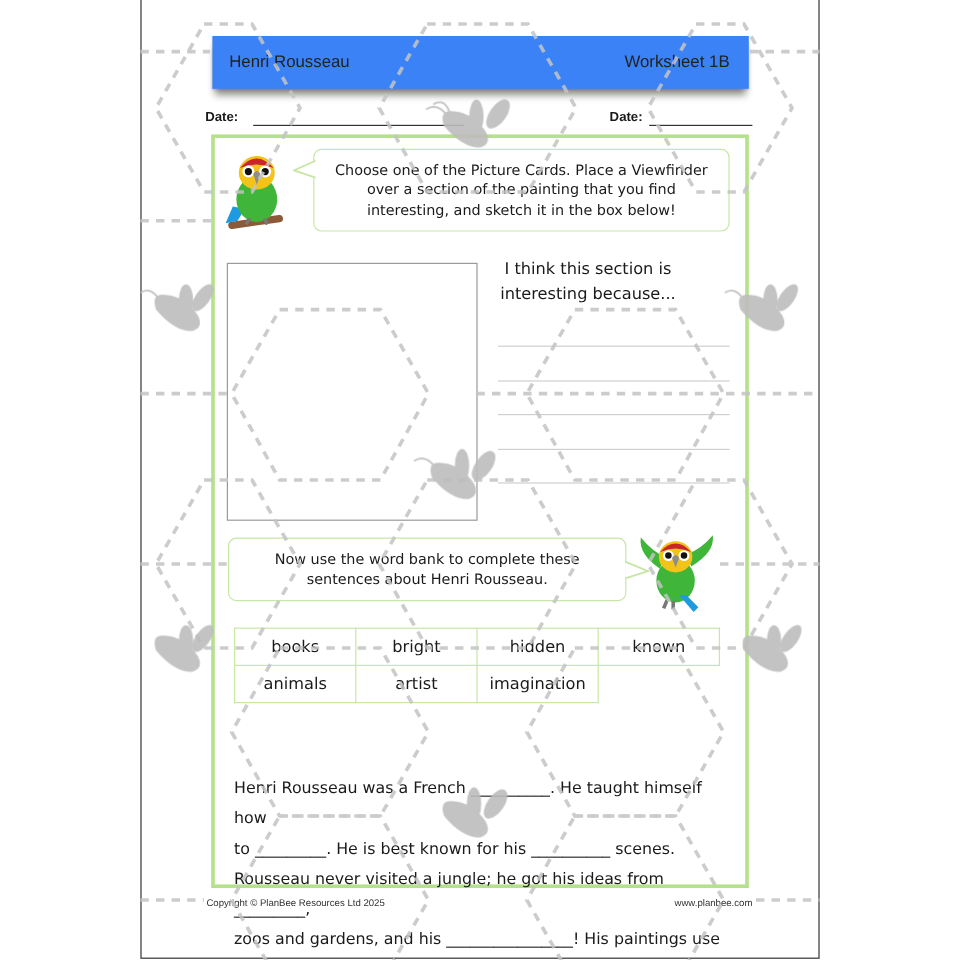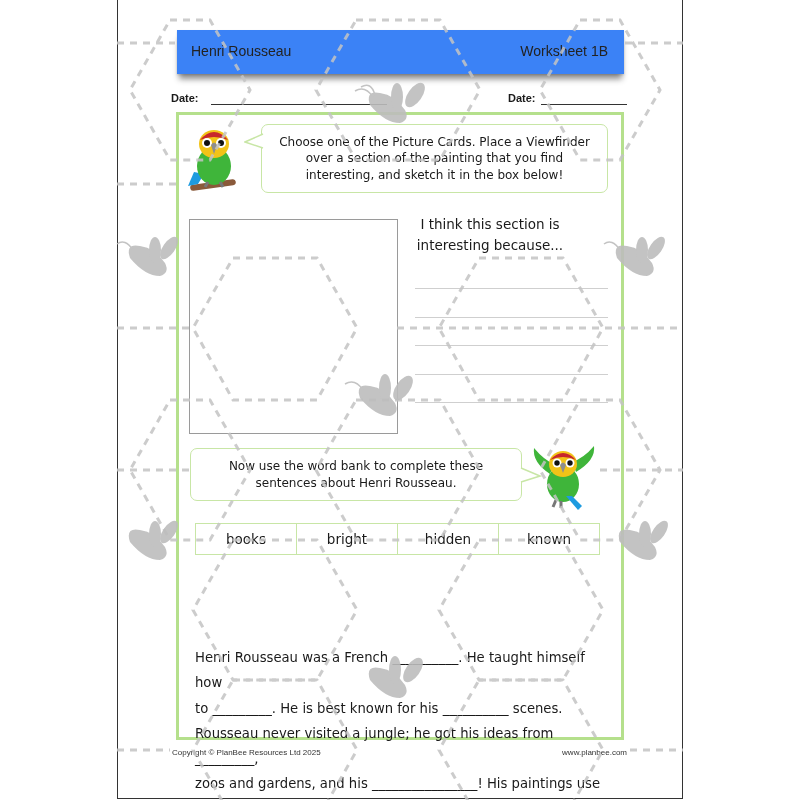--- a/index.html
+++ b/index.html
@@ -132,20 +132,26 @@
 </svg>
 
 <table class="word-bank">
   <tbody>
       <tr>
     <td>books</td>
     <td>bright</td>
     <td>hidden</td>
     <td>known</td>
   </tr>
+  <tr>
+    <td>animals</td>
+    <td>artist</td>
+    <td>imagination</td>
+    <td class="empty"></td>
+  </tr>
 </tbody>
   </table>
 
 <div class="sentences">
   <div>Henri Rousseau was a French __________. He taught himself how</div>
   <div>to _________. He is best known for his __________ scenes.</div>
   <div>Rousseau never visited a jungle; he got his ideas from _________,</div>
   <div>zoos and gardens, and his ________________! His paintings use</div>
   <div>_________ colours and often there are sketch ____________!</div>
 </div>

